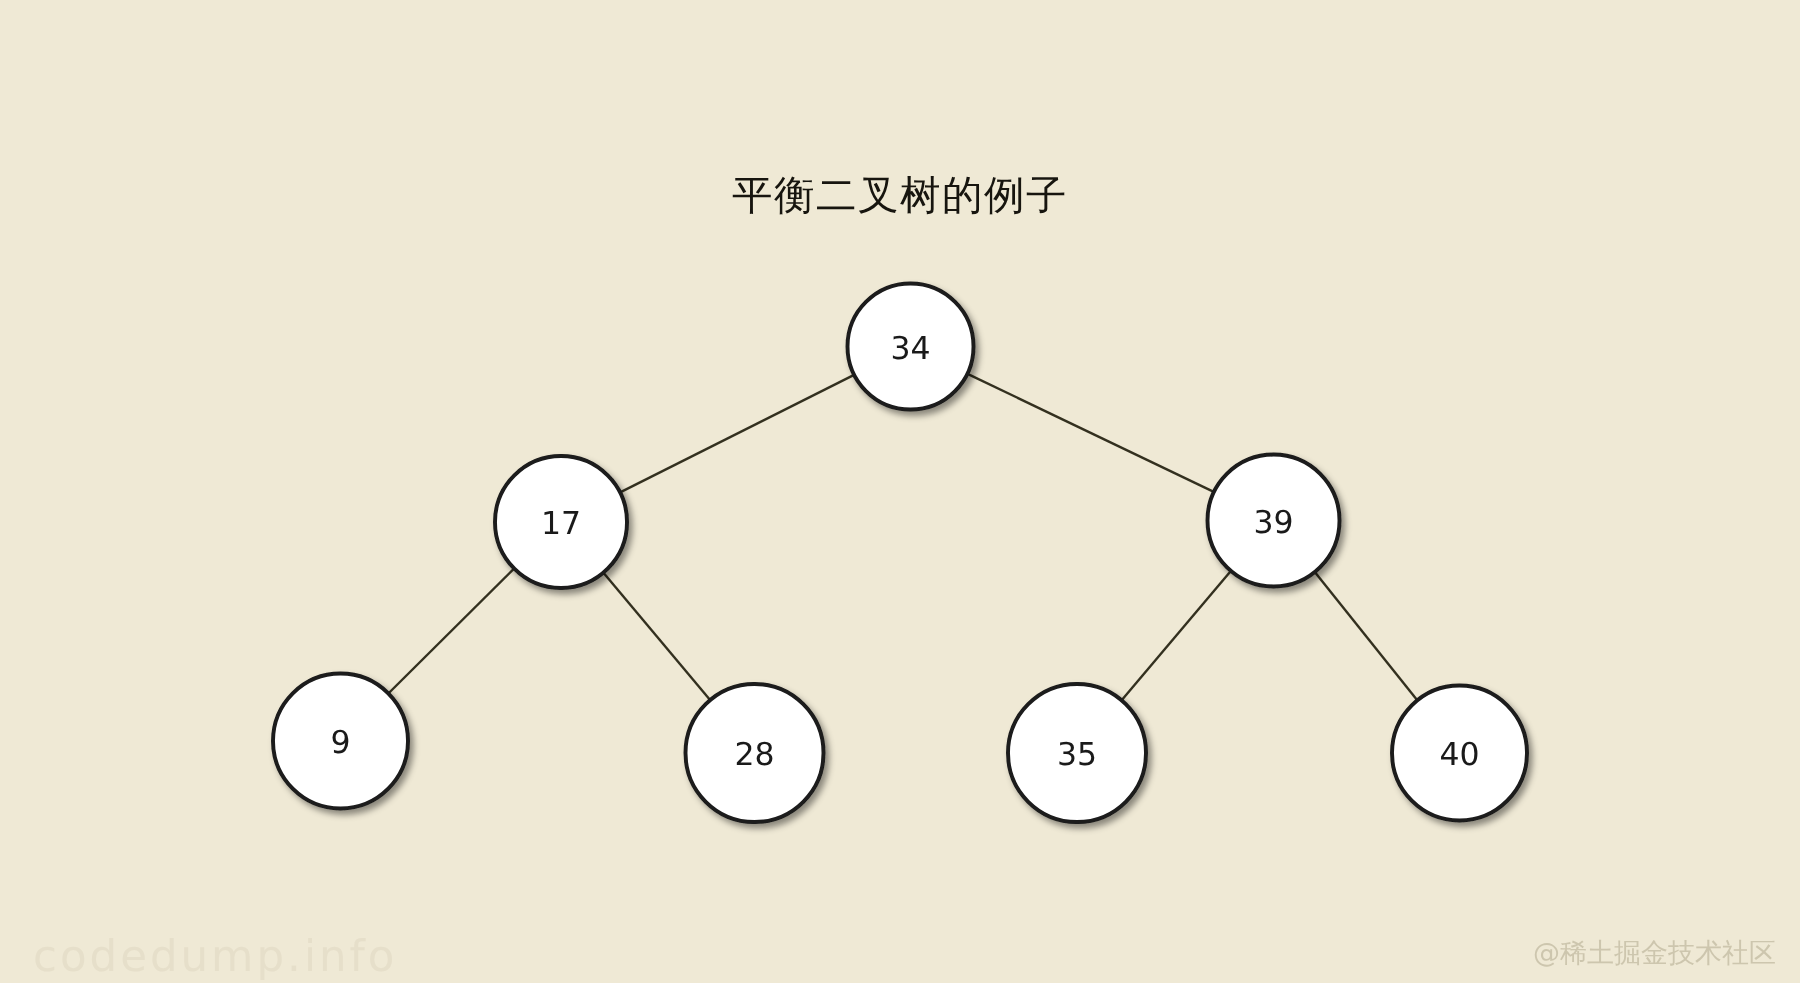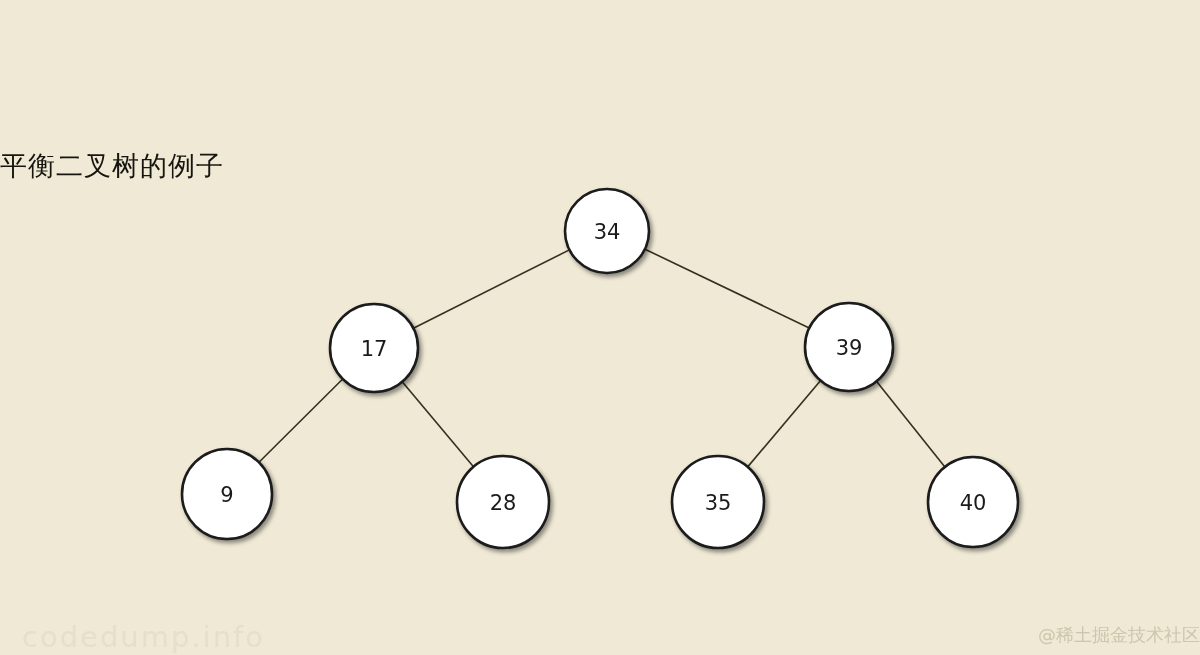--- a/index.html
+++ b/index.html
@@ -19,47 +19,47 @@
     top: 0;
     left: 0;
     width: 1200px;
     height: 655px;
   }
   .diagram-title {
     position: absolute;
     left: 0;
     top: 112px;
     width: 1200px;
+    text-align: center;
     font-size: 27px;
     color: #17150f;
     font-family: "DejaVu Sans", "Liberation Sans", sans-serif;
     letter-spacing: 1px;
     white-space: nowrap;
-    margin-top: 36px;
   }
   .node-label {
     font-family: "DejaVu Sans", "Liberation Sans", sans-serif;
     font-size: 21px;
     fill: #1a1a1a;
     text-anchor: middle;
     dominant-baseline: central;
   }
   .watermark-left {
     position: absolute;
     left: 22px;
     top: 620px;
     font-size: 29px;
     letter-spacing: 2px;
     color: #e6dfca;
     font-family: "DejaVu Sans", "Liberation Sans", sans-serif;
     user-select: none;
   }
   .watermark-right {
     position: absolute;
-    right: 0;
+    right: 16px;
     top: 623px;
     font-size: 18px;
     color: #cdc6ae;
     font-family: "DejaVu Sans", "Liberation Sans", sans-serif;
     white-space: nowrap;
     user-select: none;
   }
 </style>
 </head>
 <body>

